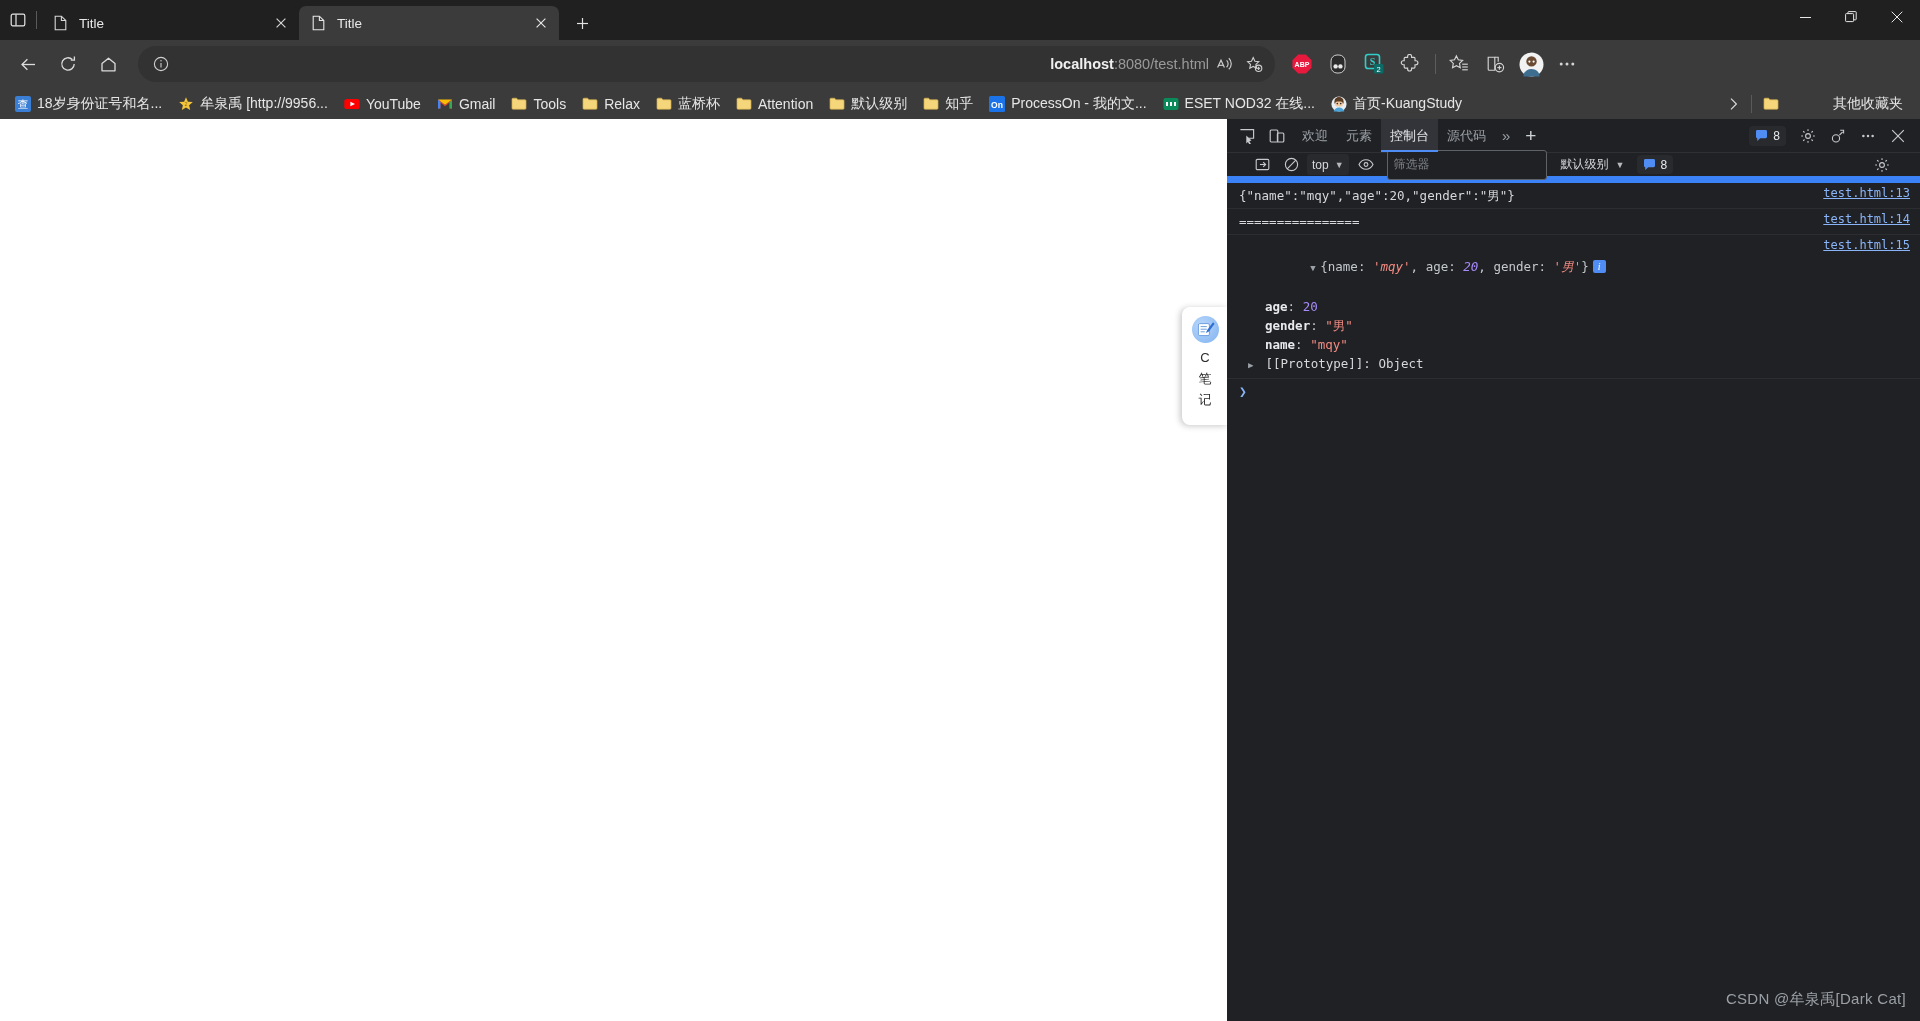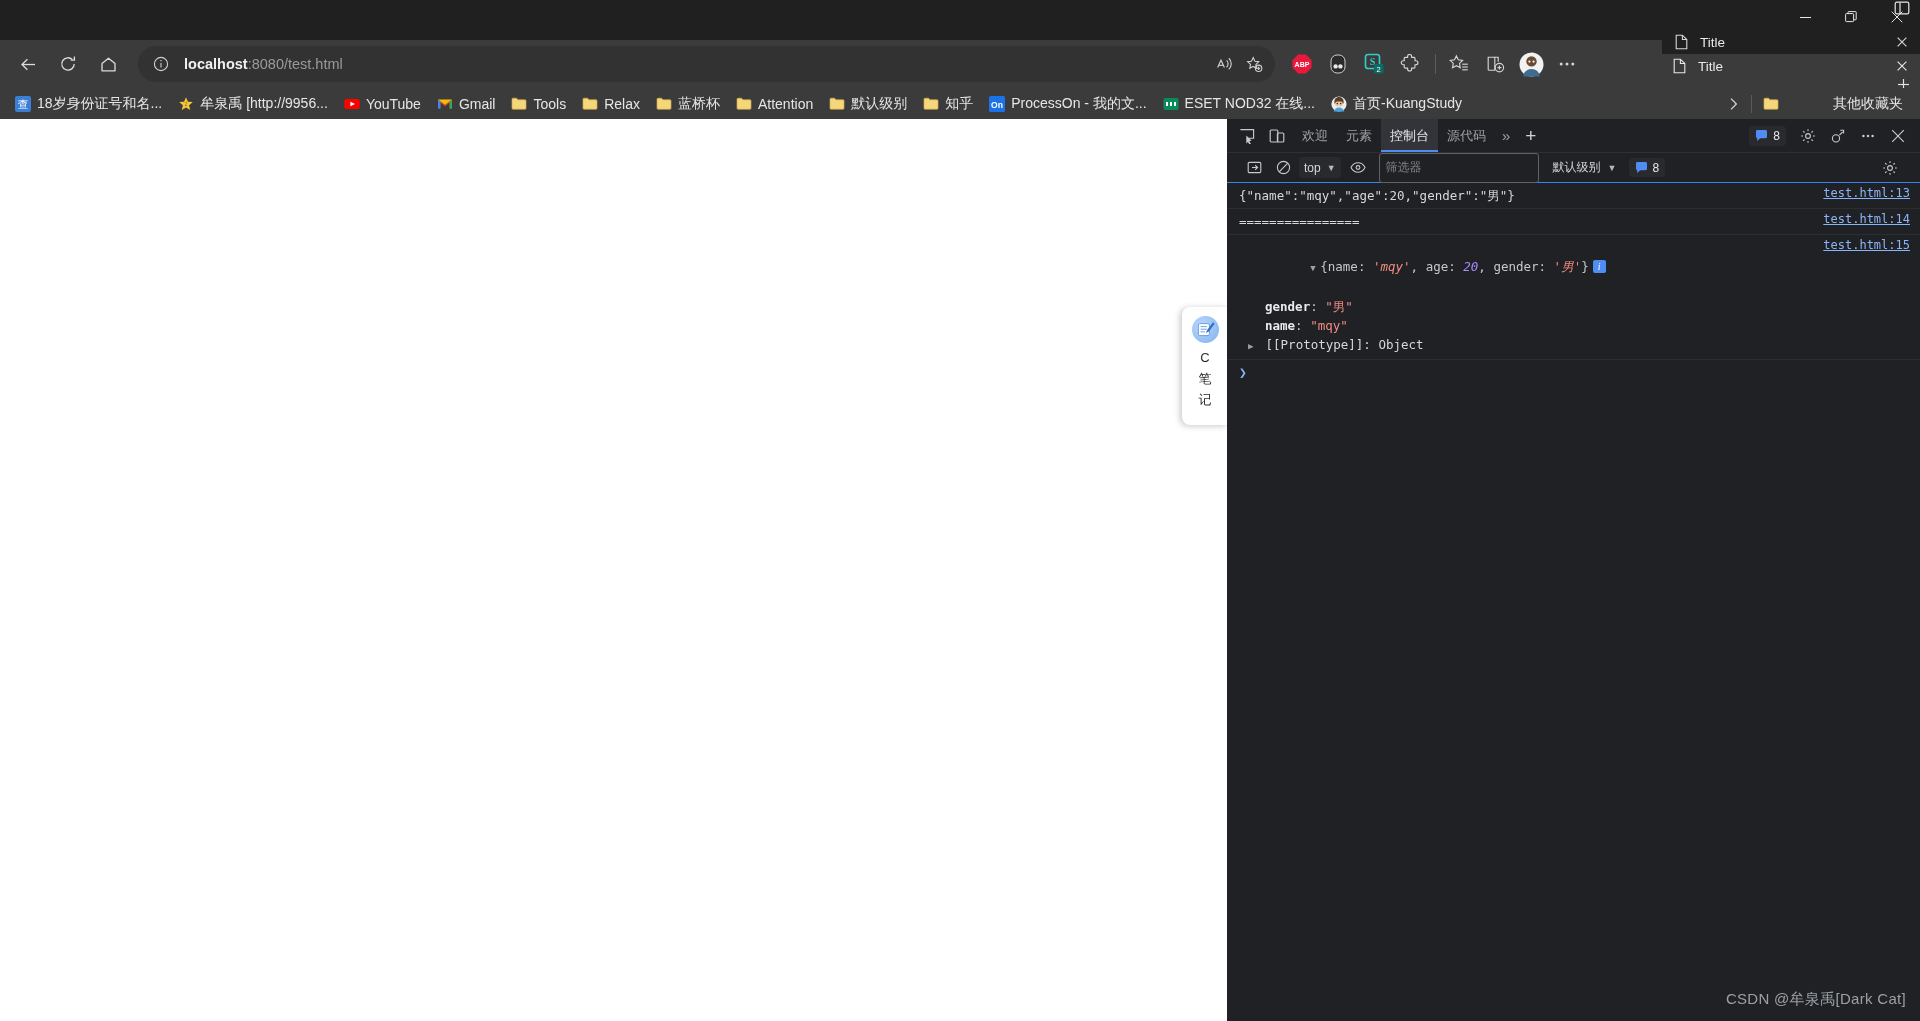--- a/index.html
+++ b/index.html
@@ -8,21 +8,21 @@
     background: #202020;
     font-family: "Liberation Sans", "DejaVu Sans", sans-serif;
     overflow: hidden;
     -webkit-font-smoothing: antialiased;
   }
   .app { position: relative; width: 1920px; height: 1021px; background:#202124; }
 
   
   .tabstrip {
     position: relative; height: 40px; background: #202020;
-    display: flex; align-items: flex-end; padding-left: 0; flex-direction: column;
+    display: flex; align-items: flex-end; padding-left: 0;
   }
   .tabsearch-btn {
     width: 36px; height: 34px; display:flex; align-items:center; justify-content:center;
     margin-bottom:3px; border-radius:4px;
   }
   .vsep { width:1px; height:18px; background:#5a5a5a; margin:0 4px 11px 0; }
   .tab {
     height: 34px; min-width: 240px; max-width: 260px; display:flex; align-items:center;
     border-radius: 7px 7px 0 0; padding: 0 6px 0 12px; position:relative; margin-bottom:0;
   }
@@ -37,20 +37,21 @@
 
   
   .navbar {
     height: 48px; background:#3b3b3b; display:flex; align-items:center; padding: 0 10px;
   }
   .navbtn { width:36px; height:36px; border-radius:5px; display:flex; align-items:center; justify-content:center; margin-right:4px; color:#dcdcdc; }
   .omnibox {
     flex: 1 1 auto; height:36px; background:#323232; border-radius:18px;
     display:flex; align-items:center; padding: 0 6px 0 6px; margin: 0 10px 0 8px;
     max-width: 1137px;
+    text-align: right;
   }
   .omnibox .info-ic { width:30px;height:30px;display:flex;align-items:center;justify-content:center;margin-left:2px;}
   .omnibox .urltext { font-size:14.5px; color:#9a9a9a; margin-left:8px; flex:1 1 auto; white-space:nowrap; overflow:hidden;}
   .omnibox .urltext b { color:#f0f0f0; font-weight:600; }
   .omnibox .obtn { width:30px;height:30px;border-radius:15px;display:flex;align-items:center;justify-content:center;}
   .toolbar-right { display:flex; align-items:center; }
   .ext { width:34px; height:34px; border-radius:5px; display:flex; align-items:center; justify-content:center; margin-right:2px; position:relative;}
   .tb-sep { width:1px;height:20px;background:#5d5d5d;margin:0 6px; }
 
   
@@ -81,21 +82,21 @@
   .dt-icbtn { width:28px; height:26px; display:flex; align-items:center; justify-content:center; border-radius:3px; margin-right:2px;}
   .dt-tab { height:33px; display:flex; align-items:center; padding:0 9px; font-size:13px; color:#9aa0a6; position:relative;}
   .dt-tab.active { color:#e8eaed; background:#32343a; }
   .dt-tab.active::after { content:""; position:absolute; left:0; right:0; bottom:0; height:2px; background:#4f8df5; }
   .dt-more { color:#9aa0a6; font-size:15px; padding:0 7px; display:flex;align-items:center;height:33px;}
   .dt-plus { color:#cfd2d6; font-size:19px; padding:0 8px; display:flex;align-items:center;height:33px;}
   .dt-right { margin-left:auto; display:flex; align-items:center; padding-right:6px;}
   .issue-badge { display:flex; align-items:center; height:20px; border-radius:4px; background:#292a2d; padding:0 6px; margin-right:8px;}
   .issue-badge .ib-num { color:#e8eaed; font-size:12px; margin-left:5px;}
 
-  .dt-toolbar { height:30px; display:flex; align-items:center; background:#202124; border-bottom:1px solid #3b82f6; padding:0 14px;}
+  .dt-toolbar { height:30px; display:flex; align-items:center; background:#202124; border-bottom:7px solid #3b82f6; padding:0 22px;}
   .dt-tb-btn { width:26px;height:24px;display:flex;align-items:center;justify-content:center;border-radius:3px;margin-right:3px;}
   .ctx-select { height:21px; background:#292a2d; border-radius:3px; display:flex; align-items:center; padding:0 5px; color:#d6d8db; font-size:12px; margin-right:4px;}
   .ctx-select .caret { margin-left:6px; font-size:9px; color:#b5b8bc; }
   .filter-box { height:30px; width:160px; background:#202124; border:1px solid #5f6368; border-radius:3px;
     display:flex;align-items:center;padding:0 6px; margin-left:5px; }
   .filter-box .ph { color:#80868b; font-size:12px; }
   .level-select { display:flex;align-items:center;color:#d6d8db;font-size:12px;margin-left:14px;}
   .level-select .caret { margin-left:7px; font-size:9px; color:#b5b8bc; }
   .lvl-badge { display:flex;align-items:center;height:19px;border-radius:4px;background:#292a2d;padding:0 6px;margin-left:12px;}
   .lvl-badge .ib-num{color:#e8eaed;font-size:12px;margin-left:5px;}
@@ -601,20 +602,21 @@
         <div class="log-line">================</div>
         <a class="src">test.html:14</a>
       </div>
 
       <div class="log-row" style="padding-left:8px;">
         <div class="log-line">
           <span class="tri">▼</span><span class="k-objprev">{name: </span><span class="k-str" style="font-style:italic">'mqy'</span><span class="k-objprev">, age: </span><span class="k-num" style="font-style:italic">20</span><span class="k-objprev">, gender: </span><span class="k-str" style="font-style:italic">'男'</span><span class="k-objprev">}</span><span class="info-i">i</span>
         </div>
         <a class="src">test.html:15</a>
 
+        <div class="prop-line"><span class="k-prop">age</span><span class="k-objprev" style="font-style:normal">: </span><span class="k-num">20</span></div>
 
         <div class="prop-line"><span class="k-prop">gender</span><span class="k-objprev" style="font-style:normal">: </span><span class="k-str">"男"</span></div>
 
         <div class="prop-line"><span class="k-prop">name</span><span class="k-objprev" style="font-style:normal">: </span><span class="k-str">"mqy"</span></div>
 
         <div class="proto-line"><span class="tri">▶</span> <span>[[Prototype]]: Object</span></div>
       </div>
 
       <div class="prompt-row">
         <span class="chev">❯</span>

